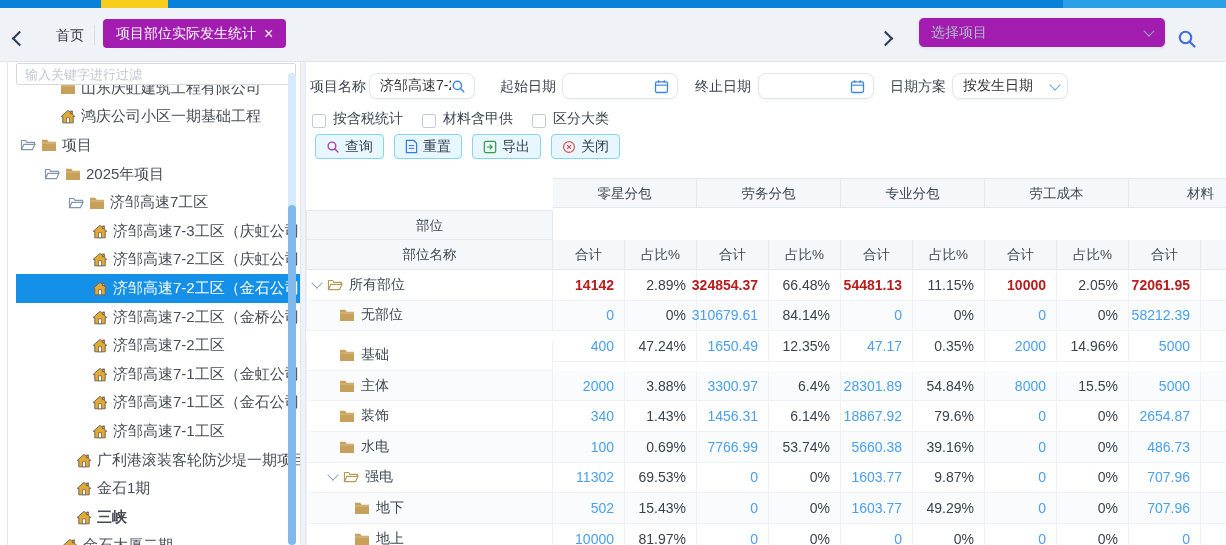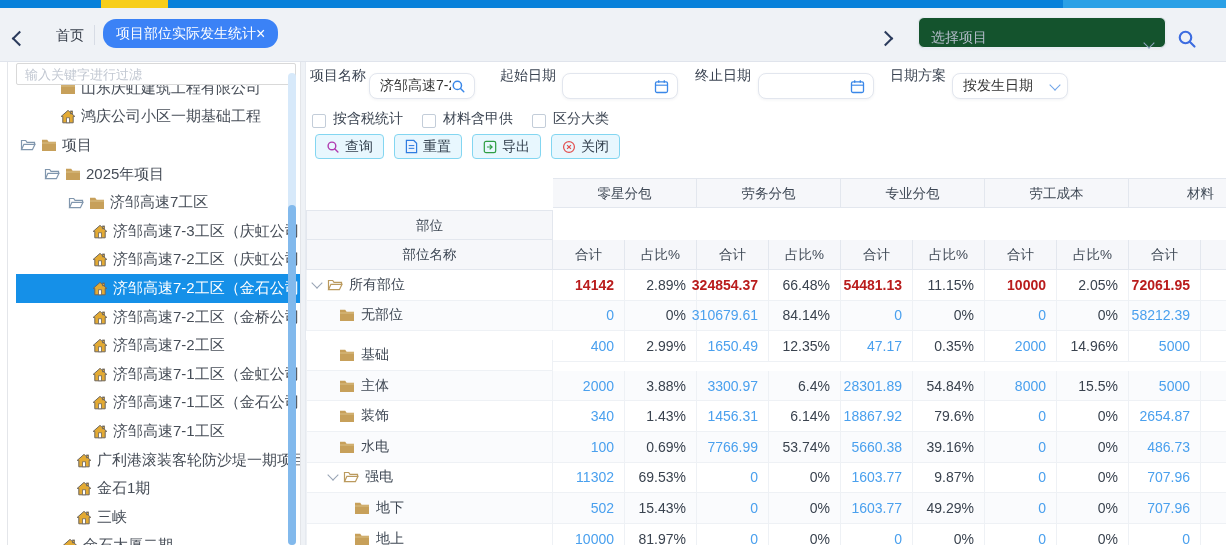--- a/index.html
+++ b/index.html
@@ -12,27 +12,27 @@
   .strip-yellow{left:101px;top:0;width:67px;height:8px;background:#f7ce1a;}
   .strip-light{left:1063px;top:0;width:163px;height:8px;background:#2aa0e6;}
 
   
   .tabbar{left:0;top:8px;width:1226px;height:54px;background:#eff2f6;border-bottom:1px solid #e0e4ec;box-sizing:border-box;}
   .chev{display:inline-block;width:9px;height:9px;}
   .chev-left{border-left:2.4px solid #2b3b5c;border-bottom:2.4px solid #2b3b5c;transform:rotate(45deg);}
   .chev-right{border-right:2.4px solid #2b3b5c;border-bottom:2.4px solid #2b3b5c;transform:rotate(-45deg);}
   .home-tab{left:48px;top:0;height:54px;line-height:54px;font-size:14px;color:#353c48;padding:0 8px;cursor:default;}
   .tab-divider{left:94px;top:17px;width:1px;height:20px;background:#d7dce5;}
-  .active-tab{left:103px;top:11px;height:29px;background:#3b82f6;border-radius:13px;color:#fff;
-              display:flex;align-items:center;padding:0 13px;font-size:14px;gap:0;}
+  .active-tab{left:103px;top:11px;height:29px;background:#a21caf;border-radius:4px;color:#fff;
+              display:flex;align-items:center;padding:0 13px;font-size:14px;gap:8px;}
   .tab-close{font-size:16px;line-height:1;color:#fff;}
   .nav-back{left:14px;top:22px;}
   .nav-fwd{left:880px;top:22px;}
-  .proj-select{left:918px;top:9px;width:248px;height:31px;background:#14532d;border:1px solid #e9edf3;border-radius:6px;
-               box-shadow:0 1px 3px rgba(30,50,90,.05);display:flex;align-items:flex-end;box-sizing:border-box;padding:0 12px;}
+  .proj-select{left:918px;top:9px;width:248px;height:31px;background:#a21caf;border:1px solid #e9edf3;border-radius:6px;
+               box-shadow:0 1px 3px rgba(30,50,90,.05);display:flex;align-items:center;box-sizing:border-box;padding:0 12px;}
   .proj-select .ph{color:#b3bcc9;font-size:14px;flex:1;}
   .cdown{display:inline-block;width:7px;height:7px;border-right:1.6px solid #93a6c2;border-bottom:1.6px solid #93a6c2;
          transform:rotate(45deg);margin-top:-3px;}
   .top-search{left:1177px;top:21px;color:#3c6ce0;}
 
   
   .sidebar{left:0;top:62px;width:300px;height:483px;background:#fff;overflow:hidden;}
   .side-hairline{left:7px;top:0;width:1px;height:483px;background:#e4e6ea;}
   .filter-input{left:16px;top:1px;width:280px;height:22px;box-sizing:border-box;border:1px solid #d9d9d9;border-radius:2px;
                 padding:0 8px;font-size:13px;color:#444;outline:none;font-family:"Liberation Sans",sans-serif;background:#fff;z-index:5;position:absolute;}
@@ -40,21 +40,21 @@
   .tree{left:16px;top:12px;right:0;bottom:0;overflow:hidden;z-index:1;}
   .tree-row{height:28.6px;display:flex;align-items:center;gap:5px;font-size:15px;color:#464d57;white-space:nowrap;}
   .tree-row.selected{background:#1590e8;color:#fff;}
   .t-ico{display:inline-flex;flex:none;}
   .side-sb-track{left:288px;top:11px;width:8px;height:472px;background:#d7e9fa;border-radius:4px;z-index:6;}
   .side-sb-thumb{left:288px;top:143px;width:8px;height:340px;background:#82b9ec;border-radius:4px;z-index:7;}
   .gutter{left:300px;top:62px;width:6px;height:483px;background:#eff2f6;border-left:1px solid #e3e5e9;border-right:1px solid #e6eaf0;box-sizing:border-box;}
 
   
   .main{left:306px;top:62px;width:920px;height:483px;background:#fff;overflow:hidden;}
-  .form-label{position:absolute;top:0;height:26px;line-height:26px;font-size:14px;color:#3b4452;}
+  .form-label{position:absolute;top:11px;height:26px;line-height:26px;font-size:14px;color:#3b4452;}
   .finput{position:absolute;top:11px;height:26px;box-sizing:border-box;background:#fff;border:1px solid #e2e6ee;border-radius:8px;
           box-shadow:0 1px 3px rgba(28,45,90,.06);display:flex;align-items:center;padding:0 8px 0 10px;font-size:14px;color:#333;}
   .finput .val{flex:1;white-space:nowrap;overflow:hidden;}
   .icon-btn{display:inline-flex;flex:none;}
   .cb-row-item{position:absolute;top:48px;height:18px;display:flex;align-items:flex-end;gap:7px;}
   .cb-box{width:14px;height:14px;box-sizing:border-box;border:1px solid #c3cdd9;border-radius:2px;background:#fff;flex:none;}
   .cb-lbl{font-size:14px;color:#3c4552;}
   .btn-row{position:absolute;left:9px;top:72px;height:25px;display:flex;gap:10px;}
   .qbtn{height:25px;box-sizing:border-box;background:#e8f7fe;border:1px solid #83d6f1;border-radius:4px;
         display:flex;align-items:center;gap:5px;padding:0 10px;font-size:14px;color:#33404e;}
@@ -268,21 +268,21 @@
         <div class="tree-row" style="padding-left: 60px;">
           <span class="t-ico">
             <svg width="16" height="15" viewBox="0 0 16 15">
               <path d="M8 1.4 L14.8 7.4 H13.2 V13.8 H2.8 V7.4 H1.2 Z" fill="#e3aa33" stroke="#6e675d" stroke-width="1"></path>
               <rect x="6.6" y="8.8" width="2.8" height="5" fill="#fff" stroke="#6e675d" stroke-width="0.8"></rect>
               <rect x="10.6" y="2" width="1.9" height="2.8" fill="#e3aa33" stroke="#6e675d" stroke-width="0.8"></rect>
             </svg>
           </span>
           <span>金石1期</span>
         </div>
-        <div class="tree-row" style="padding-left: 60px;">
+        <div class="tree-row" style="padding-left: 60px; font-weight: bold;">
           <span class="t-ico">
             <svg width="16" height="15" viewBox="0 0 16 15">
               <path d="M8 1.4 L14.8 7.4 H13.2 V13.8 H2.8 V7.4 H1.2 Z" fill="#e3aa33" stroke="#6e675d" stroke-width="1"></path>
               <rect x="6.6" y="8.8" width="2.8" height="5" fill="#fff" stroke="#6e675d" stroke-width="0.8"></rect>
               <rect x="10.6" y="2" width="1.9" height="2.8" fill="#e3aa33" stroke="#6e675d" stroke-width="0.8"></rect>
             </svg>
           </span>
           <span>三峡</span>
         </div>
         <div class="tree-row" style="padding-left: 46px;">
@@ -461,21 +461,21 @@
             <div class="dcell name" style="width: 247px; padding-left: 32px; margin-top: 9px;">
               <span class="t-ico">
                 <svg width="16" height="14" viewBox="0 0 16 14">
                   <path d="M1 1.8 h5.2 l1.4 1.9 H15 v9.3 H1 z" fill="#c7a05a"></path>
                   <path d="M1 5 h14" stroke="#dabf85" stroke-width="1"></path>
                 </svg>
               </span>
               <span>基础</span>
             </div>
             <div class="dcell num" style="width: 72px;">400</div>
-            <div class="dcell pct" style="width: 72px;">2.99%</div>
+            <div class="dcell pct" style="width: 72px;">47.24%</div>
             <div class="dcell num" style="width: 72px;">1650.49</div>
             <div class="dcell pct" style="width: 72px;">12.35%</div>
             <div class="dcell num" style="width: 72px;">47.17</div>
             <div class="dcell pct" style="width: 72px;">0.35%</div>
             <div class="dcell num" style="width: 72px;">2000</div>
             <div class="dcell pct" style="width: 72px;">14.96%</div>
             <div class="dcell num" style="width: 72px;">5000</div>
             <div class="dcell" style="width: 72px;"></div>
           </div>
           <div class="trow drow striped">

